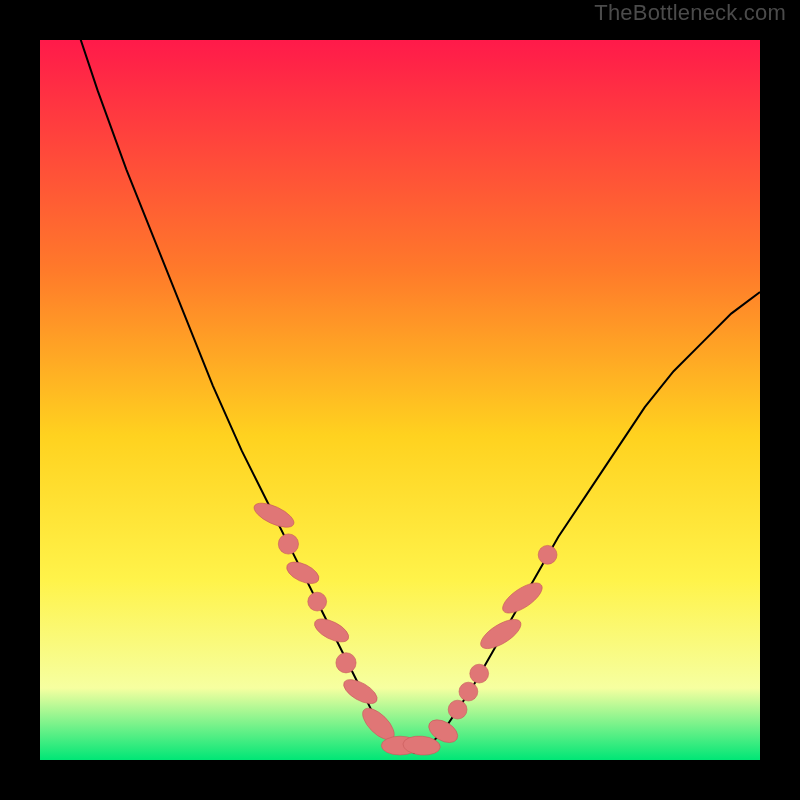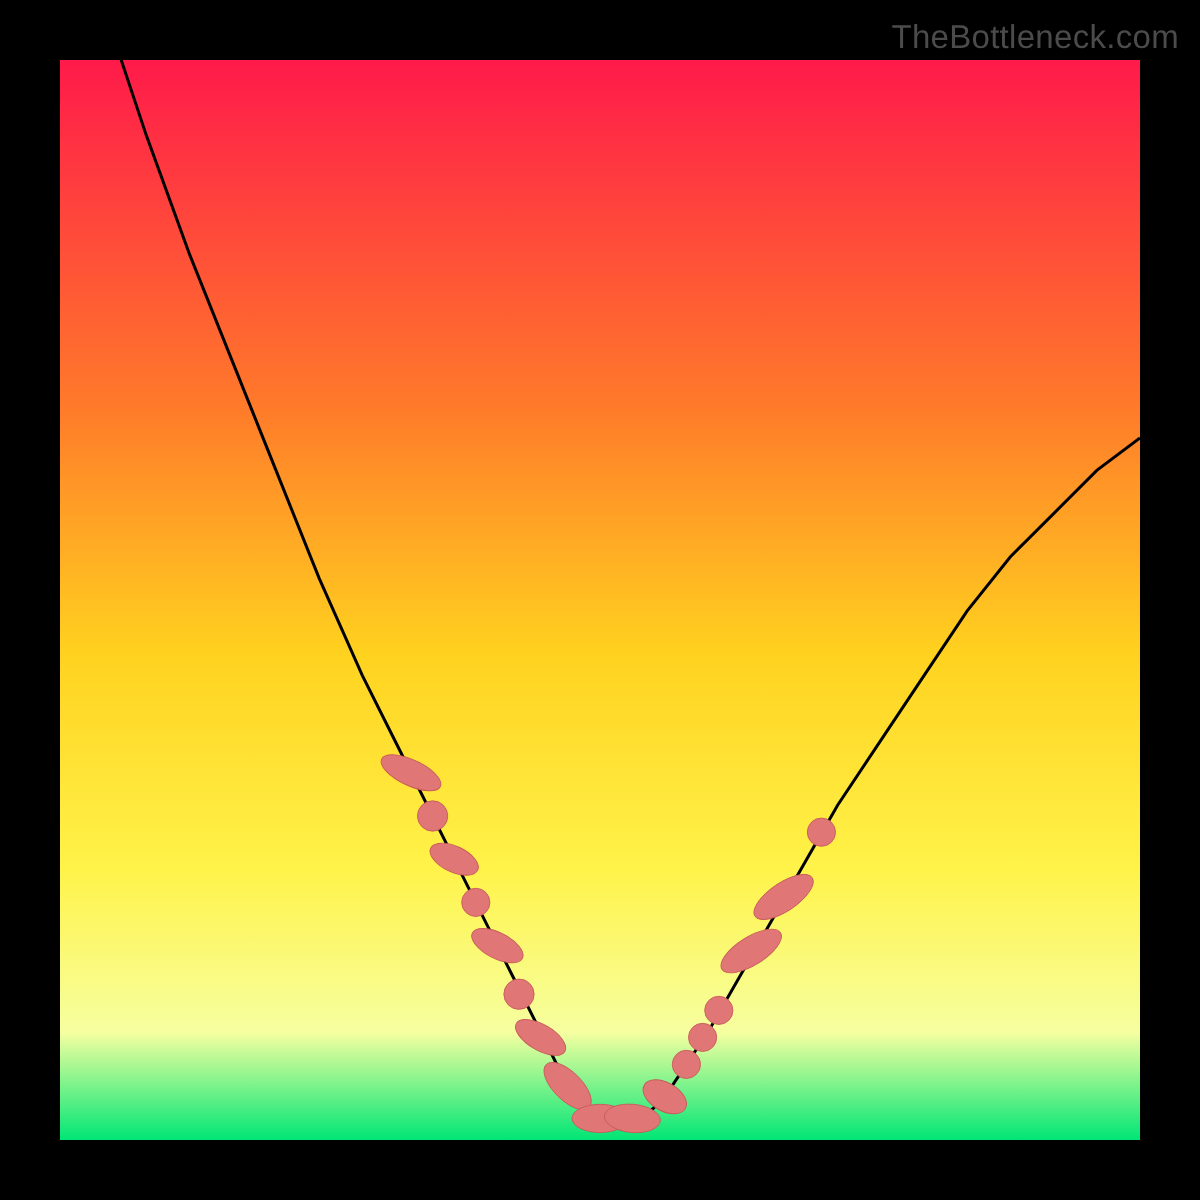--- a/index.html
+++ b/index.html
@@ -20,21 +20,21 @@
   .plot {
     position: absolute;
     left: 40px;
     top: 40px;
     width: 720px;
     height: 720px;
     overflow: hidden;
   }
   .watermark {
     position: absolute;
-    top: 12px;
+    top: 0;
     right: 14px;
     color: #4b4b4b;
     font-size: 22px;
     font-weight: 500;
     letter-spacing: 0.2px;
     z-index: 5;
   }
 </style>
 </head>
 <body>

